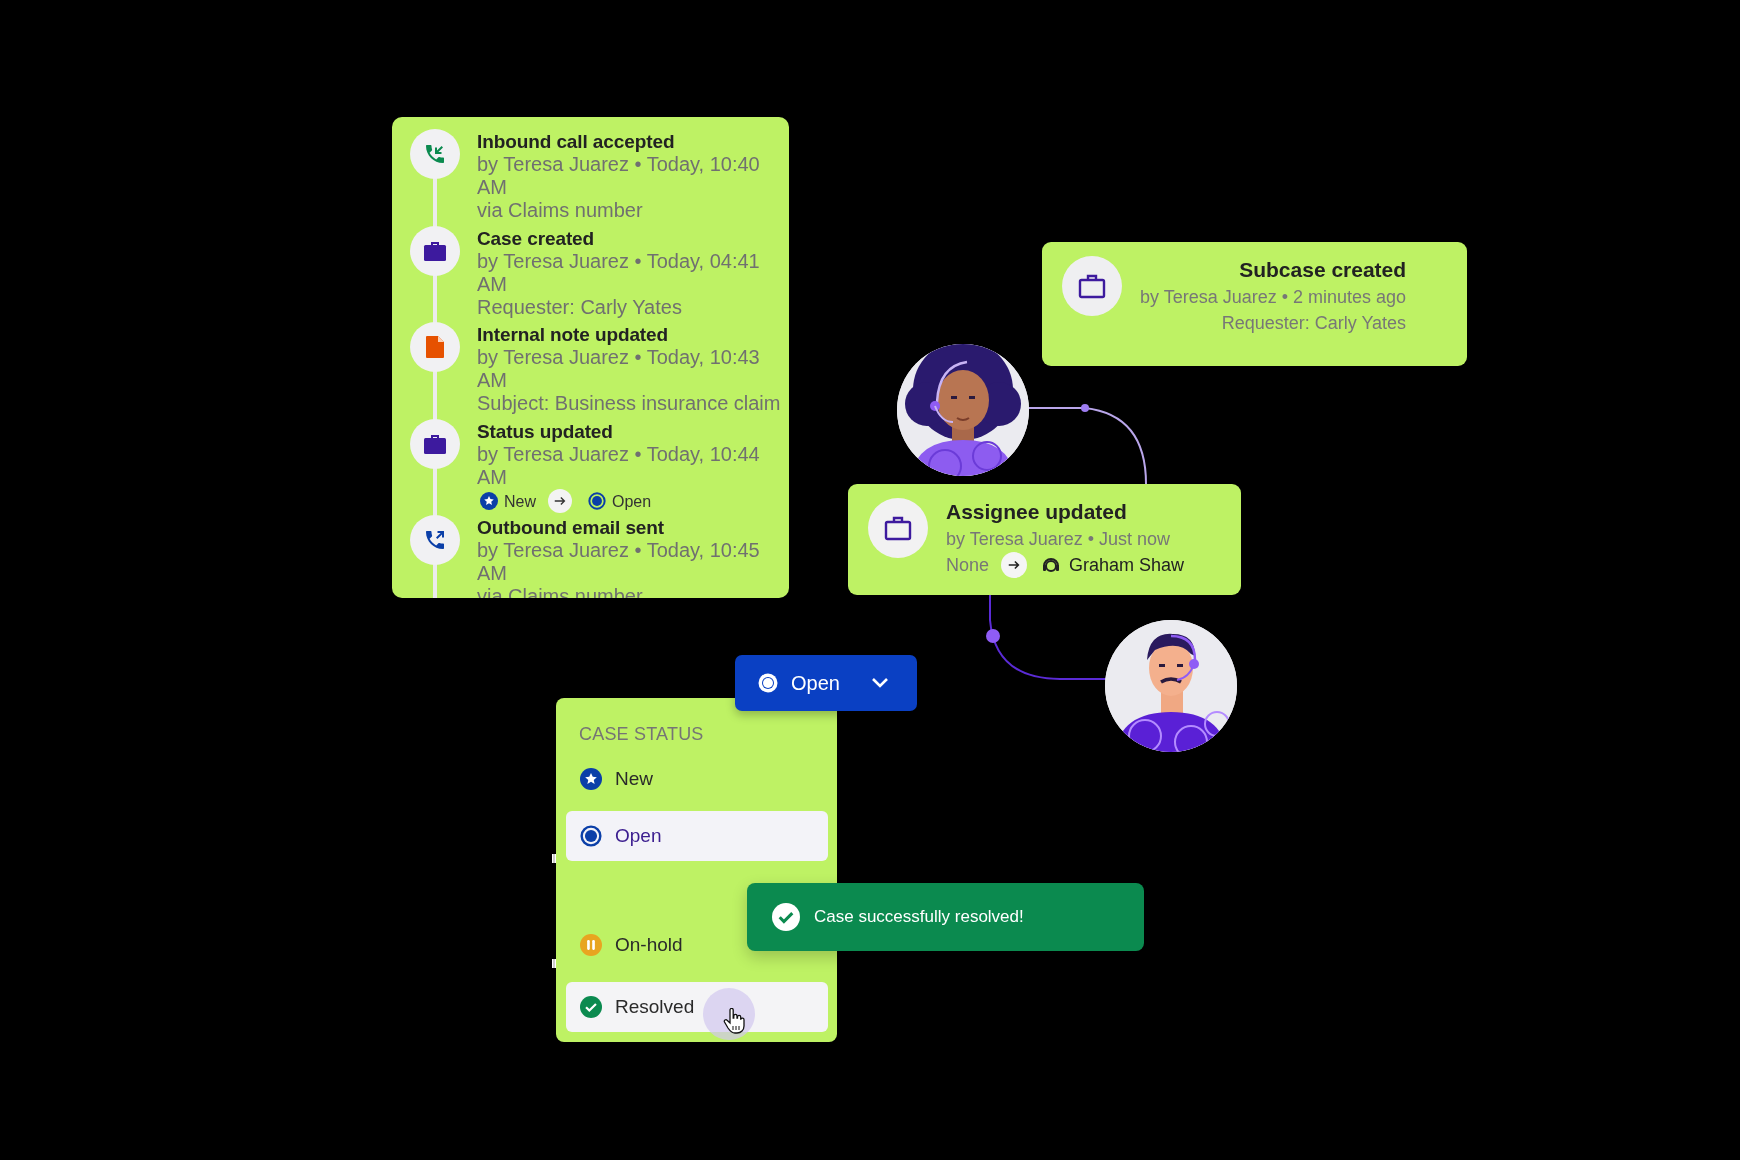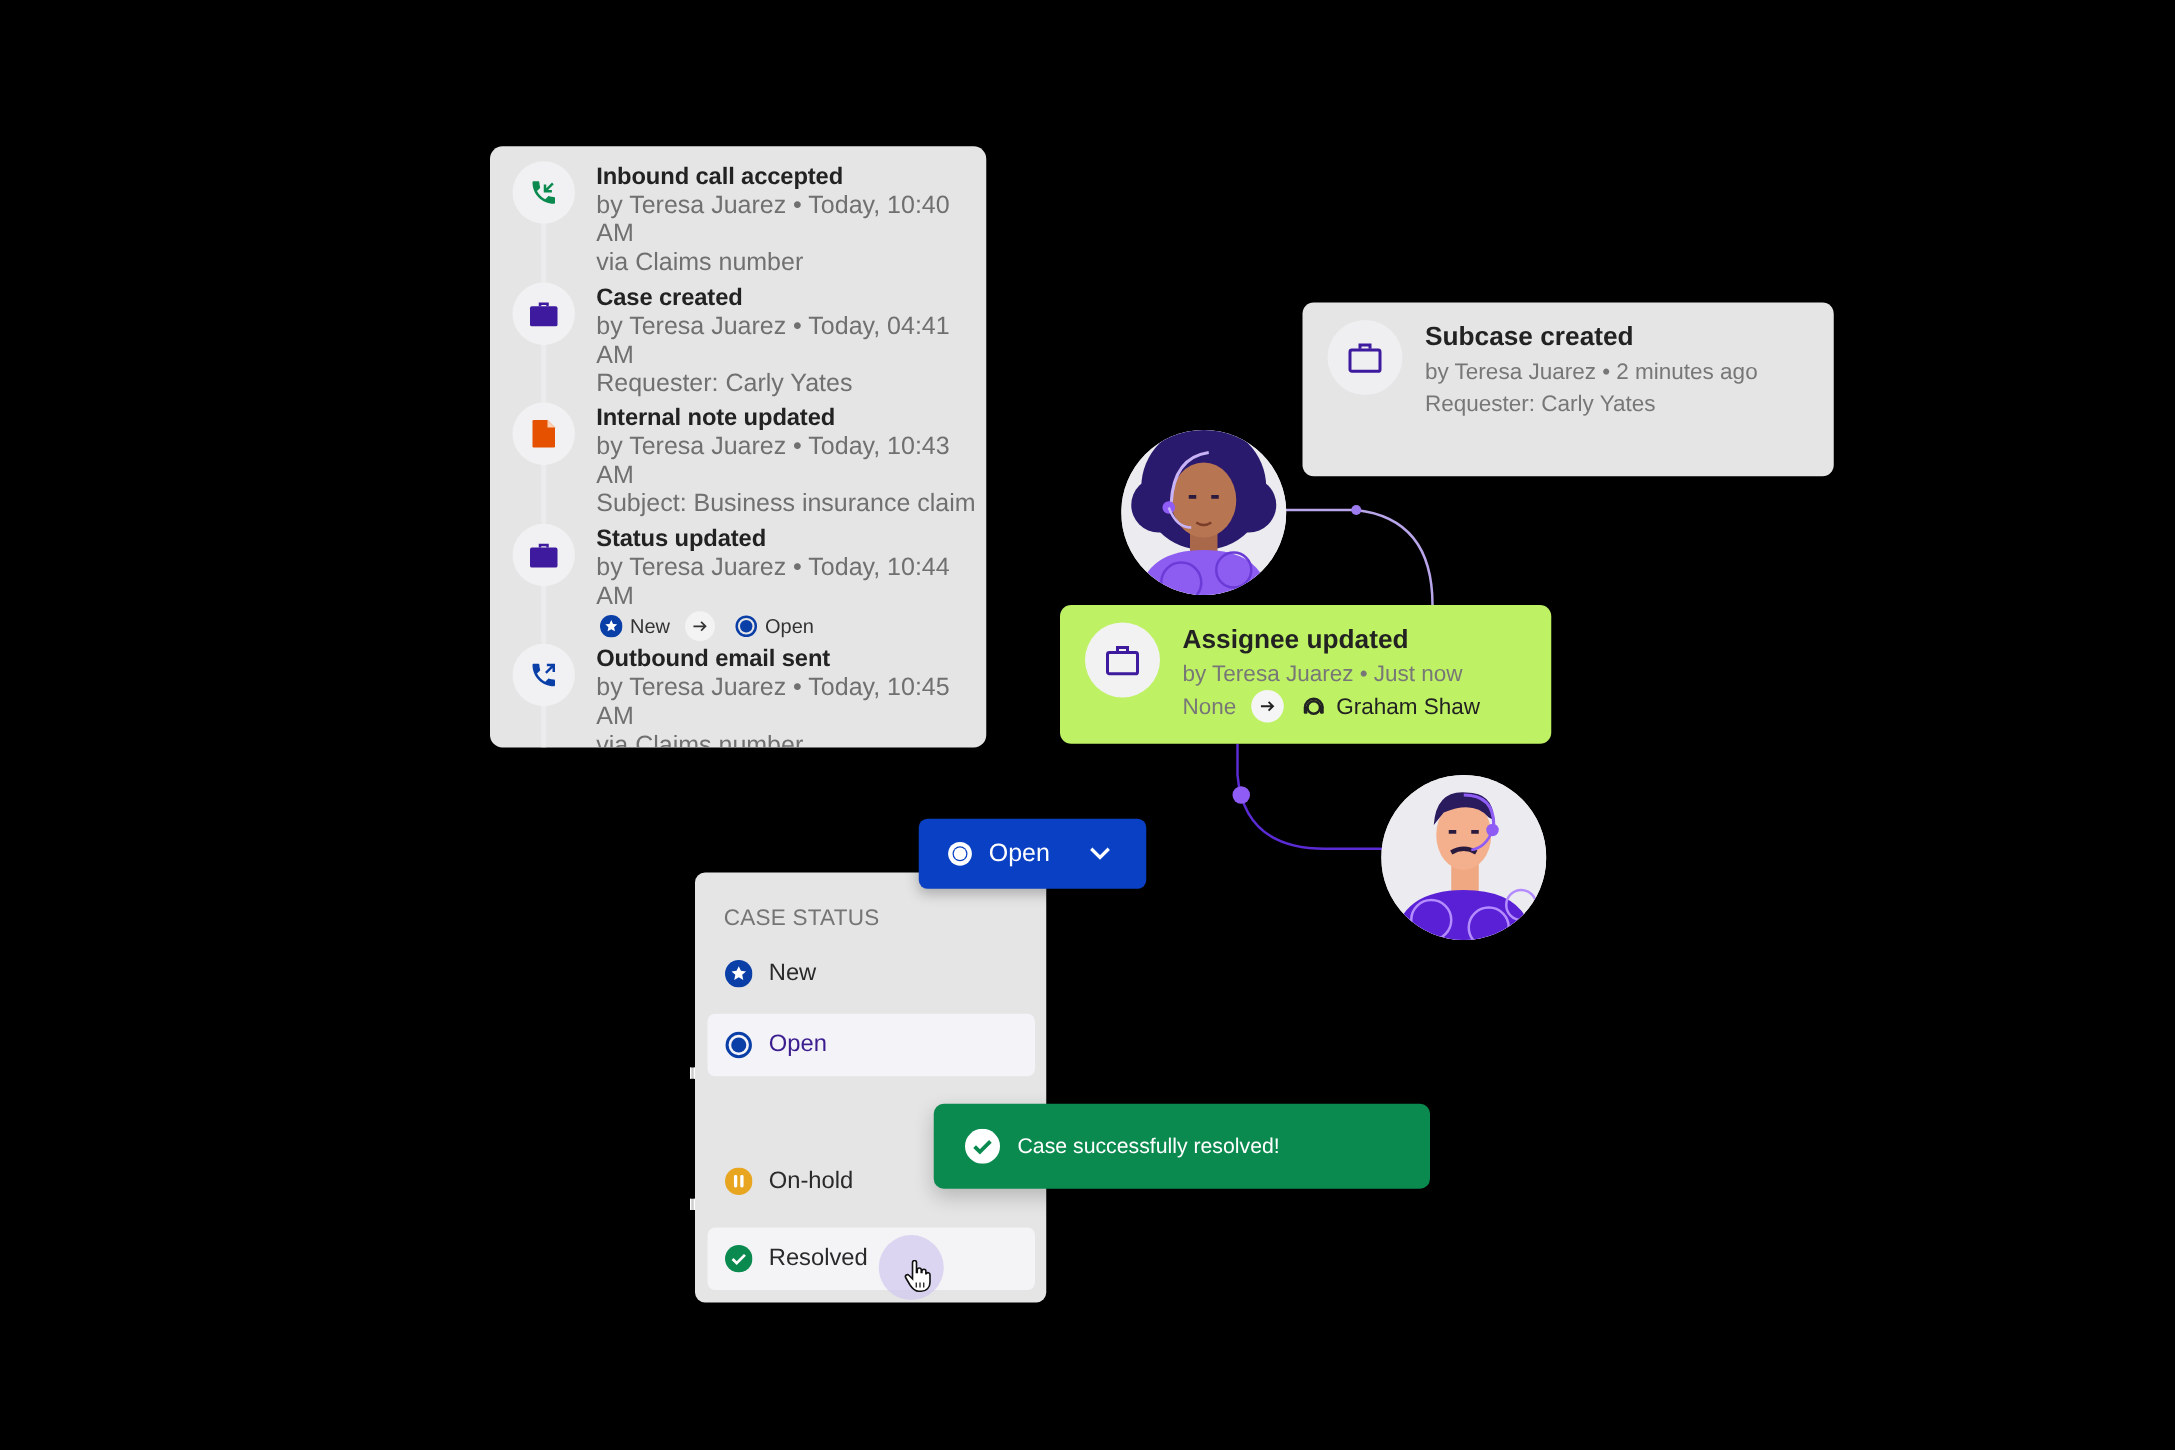--- a/index.html
+++ b/index.html
@@ -1,34 +1,34 @@
 <!DOCTYPE html>
 <html><head>
   <meta charset="utf-8">
   <style>
     * { box-sizing: border-box; margin: 0; padding: 0; }
     html, body { width: 1740px; height: 1160px; background: #000; overflow: hidden; }
     body { position: relative; font-family: "Liberation Sans", "DejaVu Sans", sans-serif; color: #1f1f1f; }
 
-    .card { position: absolute; background: #e5e5e5; border-radius: 10px; }
+    .card { position: absolute; background: #bef264; border-radius: 10px; }
 
     
     .timeline { left: 392px; top: 117px; width: 397px; height: 481px; overflow: hidden; }
     .timeline .rail { position: absolute; left: 41px; top: 40px; width: 4px; bottom: 0; background: #ececee; }
     .tl-item { position: absolute; left: 0; width: 100%; height: 96px; }
     .tl-icon { position: absolute; left: 18px; top: 12px; width: 50px; height: 50px; border-radius: 50%; background: #f1f1f3; display: flex; align-items: center; justify-content: center; }
     .tl-text { position: absolute; left: 85px; top: 13px; }
     .tl-title { font-size: 19px; font-weight: 700; color: #222; line-height: 23px; letter-spacing: -0.1px; }
     .tl-meta { font-size: 20px; color: #707070; line-height: 23px; }
     .status-change { display: flex; align-items: center; font-size: 16px; color: #333; line-height: 23px; margin-left: 3px; }
     .status-change .st { display: flex; align-items: center; gap: 6px; }
     .arrow-chip { width: 24px; height: 24px; border-radius: 50%; background: #f3f3f3; display: inline-flex; align-items: center; justify-content: center; margin: 0 16px 0 12px; }
 
     
-    .subcase { left: 1042px; top: 242px; width: 425px; height: 139px; border-radius: 9px; }
+    .subcase { left: 1042px; top: 242px; width: 425px; height: 124px; border-radius: 9px; text-align: right; }
     .subcase .ic, .assignee .ic { position: absolute; left: 20px; top: 14px; width: 60px; height: 60px; border-radius: 50%; background: #efeff1; display: flex; align-items: center; justify-content: center; }
     .subcase .txt, .assignee .txt { position: absolute; left: 98px; top: 14px; }
     .big-title { font-size: 21px; font-weight: 700; color: #222; line-height: 28px; }
     .big-meta { font-size: 18px; color: #777; line-height: 26px; }
 
     
     .assignee { left: 848px; top: 484px; width: 393px; height: 111px; background: #bef264; border-radius: 9px; }
     .assignee .ic { background: #f2f2f2; left: 20px; top: 14px; }
     .assignee-change { display: flex; align-items: center; font-size: 18px; line-height: 26px; }
     .assignee-change .none { color: #777; }

